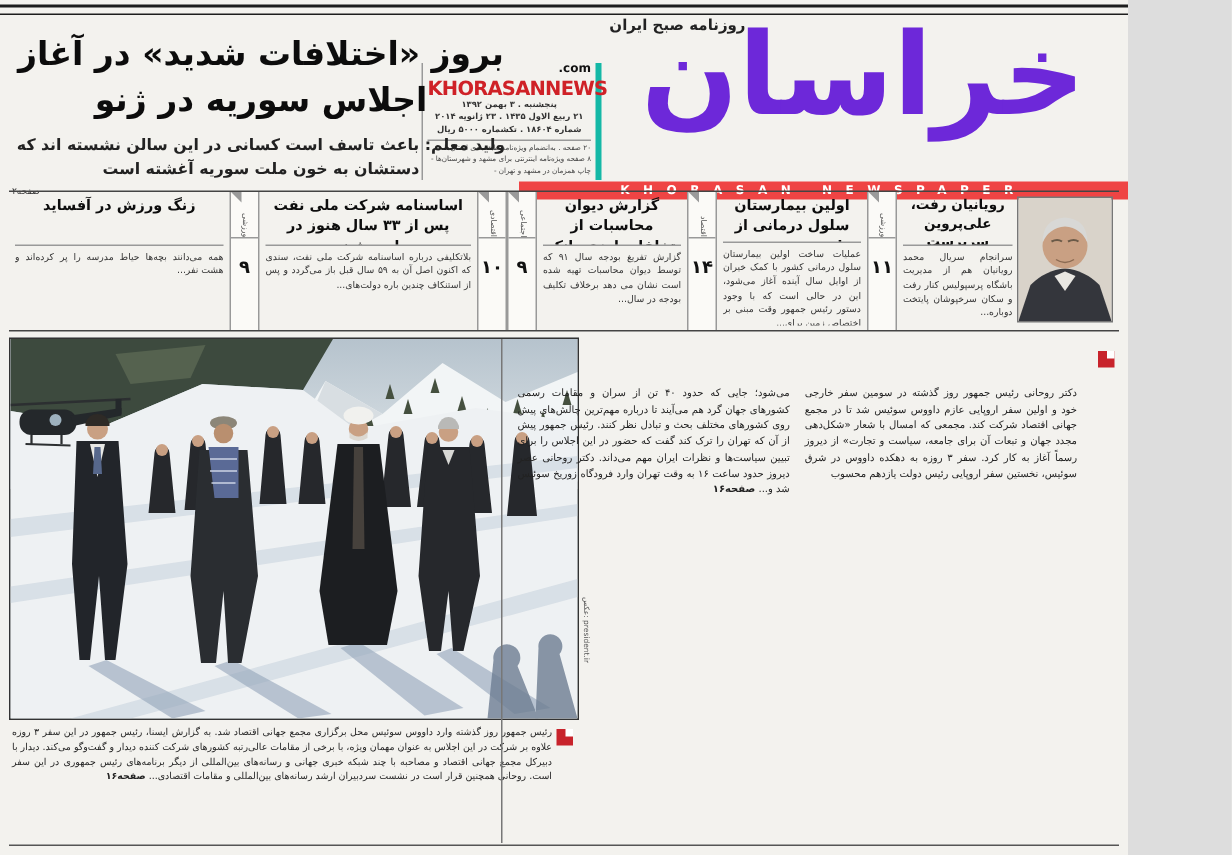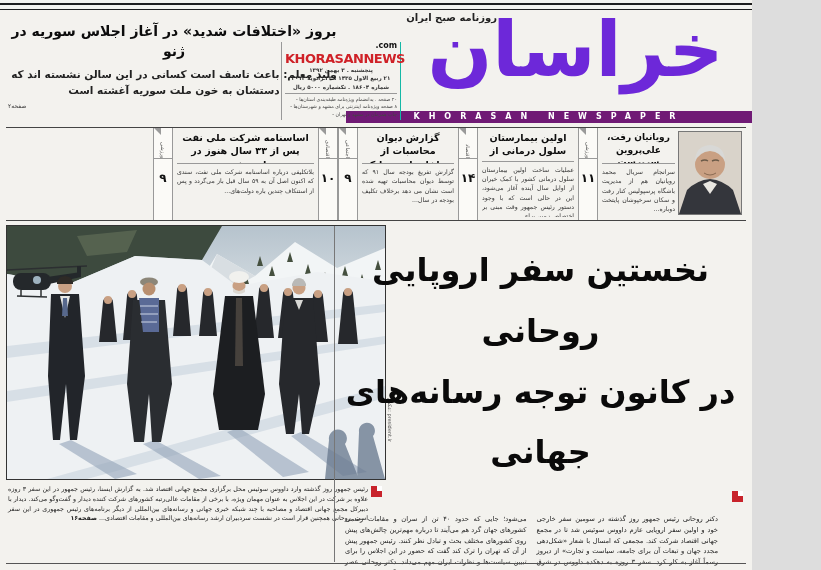--- a/index.html
+++ b/index.html
@@ -5,34 +5,34 @@
   html,body{margin:0;padding:0;background:#ddd;}
   #page{position:relative;width:752px;height:570px;background:#f3f2ee;overflow:hidden;
         font-family:"DejaVu Sans","Liberation Sans",sans-serif;direction:rtl;color:#111;}
   .abs{position:absolute;}
   
   #top-rule{top:3px;left:0;right:0;height:4px;border-top:2px solid #1d1d1d;border-bottom:1px solid #1d1d1d;}
   
   #masthead-title{top:0px;right:4px;width:345px;height:106px;text-align:center;
      font-size:76px;font-weight:900;color:#6d28d9;line-height:100px;letter-spacing:-2px;}
   #masthead-tagline{top:12px;right:255px;font-size:10px;font-weight:700;color:#222;}
-  #latin-band{top:111px;right:0;width:406px;height:12px;background:#701a75;color:#fff;
+  #latin-band{top:121px;right:0;width:406px;height:12px;background:#ef4444;color:#fff;
      font-size:8px;font-weight:700;line-height:12px;text-align:center;letter-spacing:9px;direction:ltr;}
   
-  #paper-info{top:42px;right:351px;width:120px;height:78px;border-left:1px solid #999;border-right:1px solid #14b8a6;
+  #paper-info{top:42px;right:351px;width:120px;height:78px;border-left:1px solid #999;border-right:4px solid #14b8a6;
      padding:0 3px;box-sizing:border-box;}
   #site-logo{direction:ltr;text-align:right;line-height:1;}
   #site-logo .com{font-size:8px;font-weight:900;color:#111;display:block;}
   #site-logo .name{font-size:13px;font-weight:900;color:#cf2127;letter-spacing:-0.5px;text-align:right;}
   .date-line{font-size:5.6px;font-weight:700;color:#333;text-align:center;line-height:1.5;}
   #info-divider{border-top:1px solid #999;margin:2px 0;}
   .info-line{font-size:4.8px;color:#444;text-align:right;line-height:1.5;}
   
   #top-story{top:22px;left:8px;width:332px;}
-  #top-story .h{font-size:14px;font-weight:900;text-align:center;line-height:1.4;color:#0c0c0c;}
+  #top-story .h{font-size:22px;font-weight:900;text-align:center;line-height:1.4;color:#0c0c0c;}
   #top-story .s{margin-top:5px;font-size:10.5px;font-weight:700;color:#222;text-align:center;line-height:1.55;}
   #top-story .p{font-size:6px;color:#333;text-align:left;margin-top:3px;}
   
   #strip{top:127px;right:6px;left:6px;height:92px;border-top:1px solid #444;border-bottom:1px solid #444;
      display:flex;align-items:stretch;}
   .strip-story{display:flex;flex-direction:column;padding:3px 4px;box-sizing:border-box;}
   .s-head{font-size:9.6px;font-weight:800;text-align:center;line-height:1.4;height:32px;
      border-bottom:1px solid #999;color:#0d0d0d;overflow:hidden;}
   .s-body{font-size:6.2px;color:#333;text-align:justify;line-height:1.5;padding-top:3px;overflow:hidden;}
   .strip-col{width:20px;flex:0 0 20px;border-left:1px solid #999;border-right:1px solid #999;
@@ -147,20 +147,24 @@
     <div class="strip-story" style="flex:0 0 145px;">
       <div class="s-head">اساسنامه شرکت ملی نفت پس از ۳۳ سال هنوز در مرحله پیش‌نویس</div>
       <div class="s-body">بلاتکلیفی درباره اساسنامه شرکت ملی نفت، سندی که اکنون اصل آن به ۵۹ سال قبل باز می‌گردد و پس از استنکاف چندین باره دولت‌های...</div>
     </div>
     <div class="strip-col">
       <span class="fold"></span>
       <span class="sec-label">ورزشی</span>
       <span class="page-num">۹</span>
     </div>
 
+    <div class="strip-story" style="flex:1;">
+      <div class="s-head">زنگ ورزش در آفساید</div>
+      <div class="s-body">همه می‌دانند بچه‌ها حیاط مدرسه را پر کرده‌اند و هشت نفر...</div>
+    </div>
   </div>
 
   <svg class="abs" id="photo-frame" viewBox="0 0 378 253" preserveAspectRatio="none">
     <defs>
       <linearGradient id="skyg" x1="0" y1="0" x2="0" y2="1">
         <stop offset="0" stop-color="#b6c3cd"></stop>
           <stop offset="1" stop-color="#e2e8eb"></stop>
       </linearGradient>
     </defs>
     <rect width="378" height="100" fill="url(#skyg)"></rect>
@@ -265,24 +269,20 @@
 
   <div class="abs" id="caption">
     <div class="b">
       <span class="k-mark cap-mark"></span>
       <span>رئیس جمهور روز گذشته وارد داووس سوئیس محل برگزاری مجمع جهانی اقتصاد شد. به گزارش ایسنا، رئیس جمهور در این سفر ۳ روزه علاوه بر شرکت در این اجلاس به عنوان مهمان ویژه، با برخی از مقامات عالی‌رتبه کشورهای شرکت کننده دیدار و گفت‌وگو می‌کند. دیدار با دبیرکل مجمع جهانی اقتصاد و مصاحبه با چند شبکه خبری جهانی و رسانه‌های بین‌المللی از دیگر برنامه‌های رئیس جمهوری در این سفر است. روحانی همچنین قرار است در نشست سردبیران ارشد رسانه‌های بین‌المللی و مقامات اقتصادی...</span>
       <span class="pref">صفحه۱۶</span>
     </div>
   </div>
 
   <div class="abs" id="right-col">
-    <div id="main-headline">
-      <div>نخستین سفر اروپایی روحانی</div>
-      <div>در کانون توجه رسانه‌های جهانی</div>
-    </div>
     <div id="main-body">
       <span class="k-mark mb-mark"></span>
       <div class="colR" style="padding-right:12px;">دکتر روحانی رئیس جمهور روز گذشته در سومین سفر خارجی خود و اولین سفر اروپایی عازم داووس سوئیس شد تا در مجمع جهانی اقتصاد شرکت کند. مجمعی که امسال با شعار «شکل‌دهی مجدد جهان و تبعات آن برای جامعه، سیاست و تجارت» از دیروز رسماً آغاز به کار کرد. سفر ۳ روزه به دهکده داووس در شرق سوئیس، نخستین سفر اروپایی رئیس دولت یازدهم محسوب</div>
       <div class="colL">
         <span>می‌شود؛ جایی که حدود ۴۰ تن از سران و مقامات رسمی کشورهای جهان گرد هم می‌آیند تا درباره مهم‌ترین چالش‌های پیش روی کشورهای مختلف بحث و تبادل نظر کنند. رئیس جمهور پیش از آن که تهران را ترک کند گفت که حضور در این اجلاس را برای تبیین سیاست‌ها و نظرات ایران مهم می‌داند. دکتر روحانی عصر دیروز حدود ساعت ۱۶ به وقت تهران وارد فرودگاه زوریخ سوئیس شد و...</span>
         <span class="pref">صفحه۱۶</span>
       </div>
     </div>
 
   </div>

